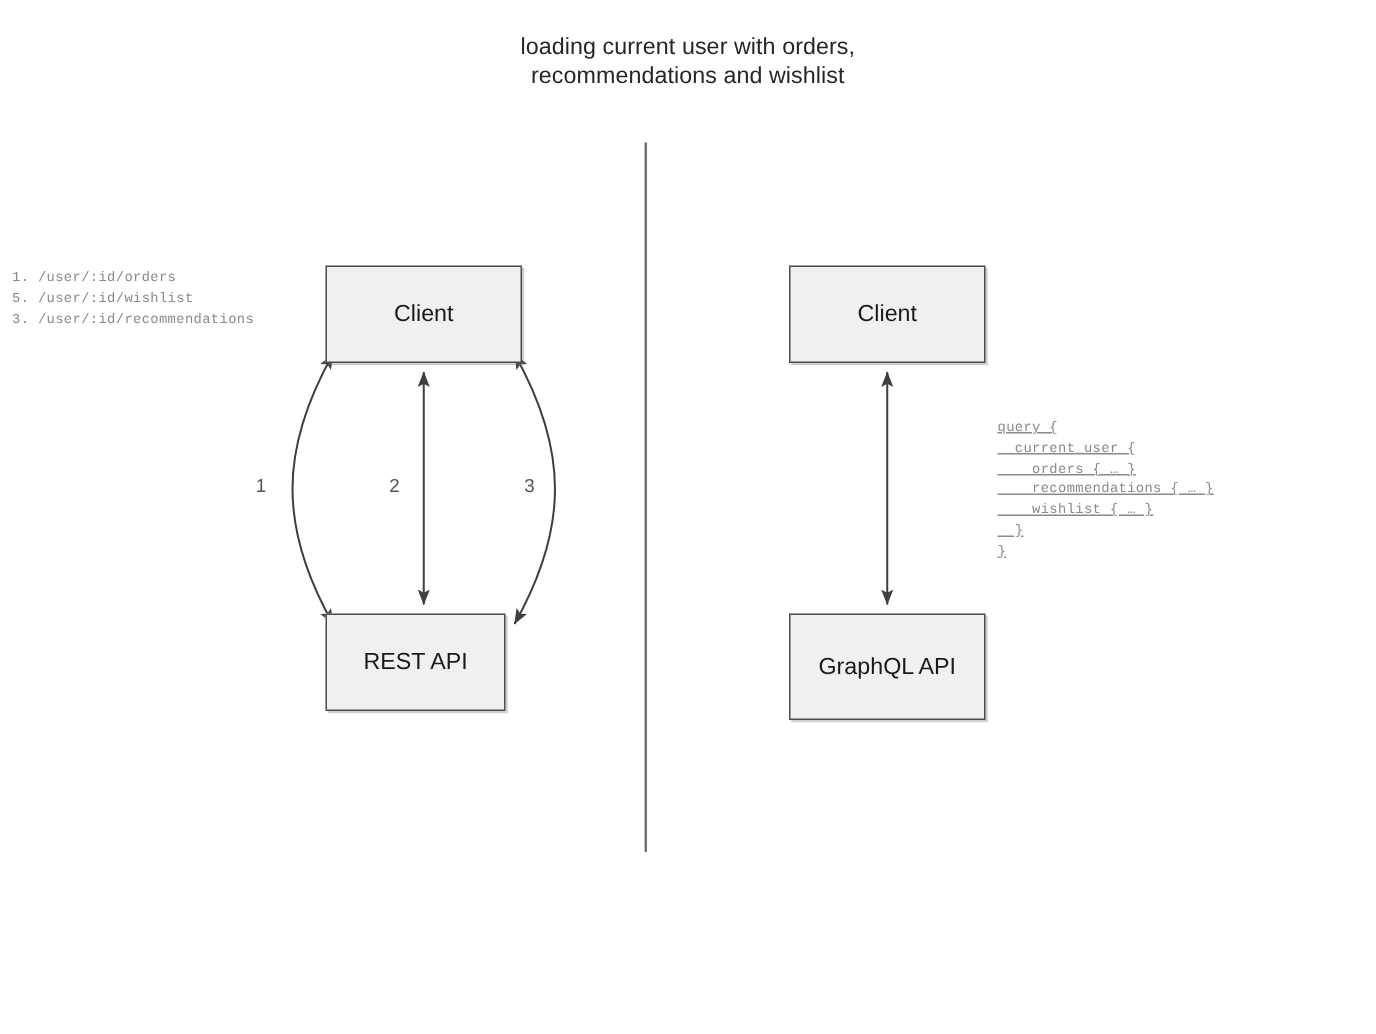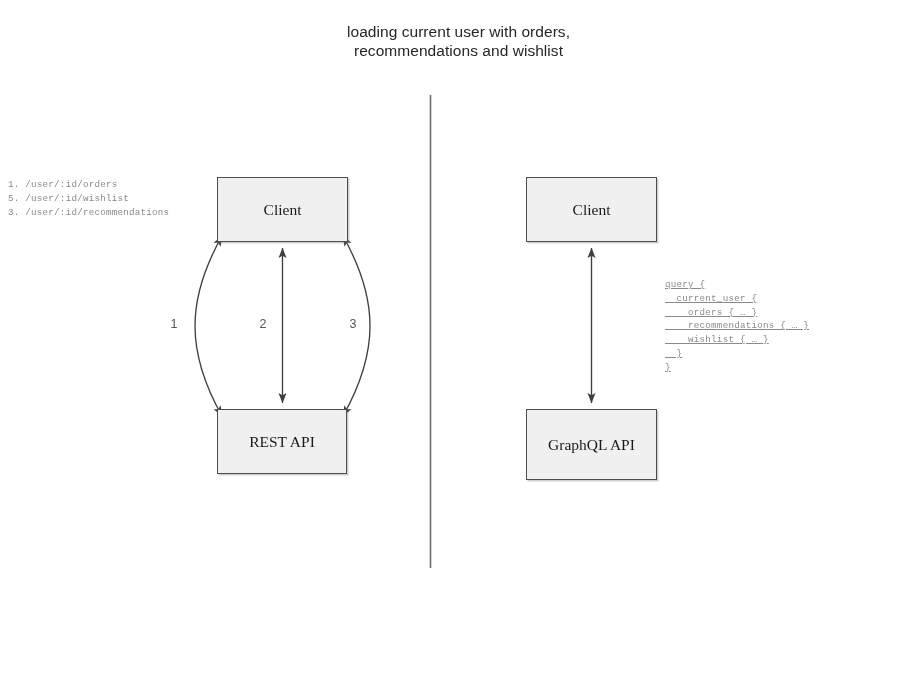--- a/index.html
+++ b/index.html
@@ -48,26 +48,26 @@
   
   .node {
     position: absolute;
     box-sizing: border-box;
     background: #f0f0f0;
     border: 1.2px solid #4d4d4d;
     box-shadow: 1.5px 1.5px 0 rgba(120,120,120,0.35);
     display: flex;
     align-items: center;
     justify-content: center;
-    font-family: Liberation Serif, serif;
+    font-family: Liberation Sans, sans-serif;
     font-size: 15.5px;
     color: #1a1a1a;
   }
   .node-client-rest  { left: 217px; top: 177px; width: 131px; height: 65px; }
-  .node-rest-api     { left: 217px; top: 409px; width: 130px; height: 65px; }
+  .node-rest-api     { left: 217px; top: 409px; width: 120px; height: 65px; }
   .node-client-gql   { left: 526px; top: 177px; width: 131px; height: 65px; }
   .node-graphql-api  { left: 526px; top: 409px; width: 131px; height: 71px; }
 
   
   .edge-label {
     position: absolute;
     font-family: "Liberation Sans", sans-serif;
     font-size: 12.5px;
     color: #555555;
     text-align: center;

